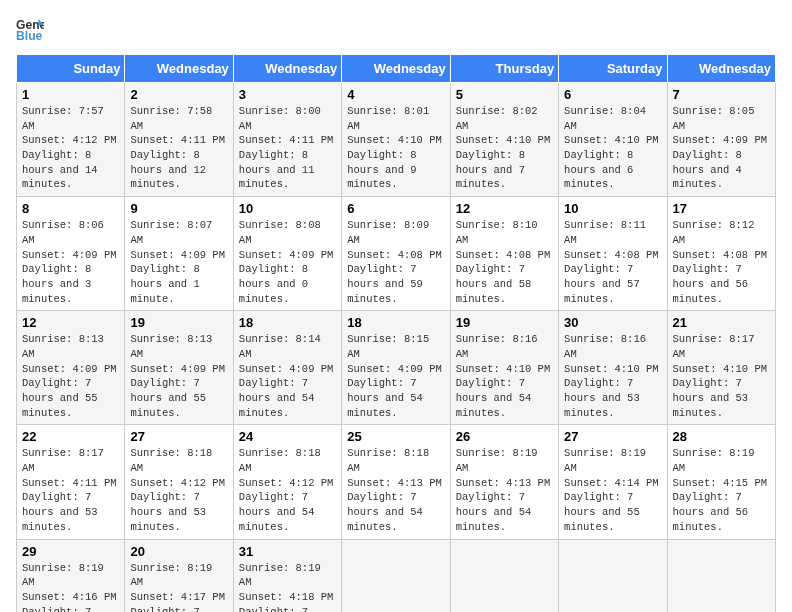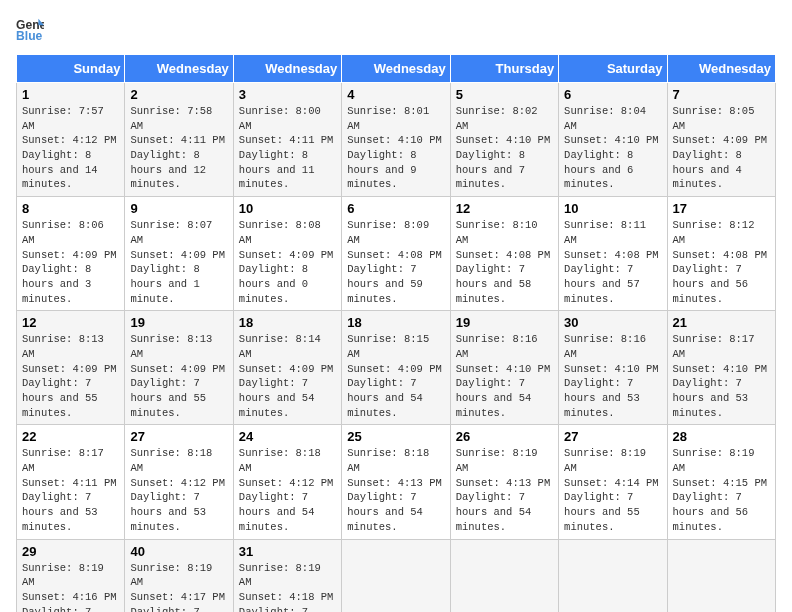--- a/index.html
+++ b/index.html
@@ -171,21 +171,21 @@
         <td><span class="day-num">26</span>
 <span class="day-info">Sunrise: 8:19 AM<br>Sunset: 4:13 PM<br>Daylight: 7 hours and 54 minutes.</span></td>
         <td><span class="day-num">27</span>
 <span class="day-info">Sunrise: 8:19 AM<br>Sunset: 4:14 PM<br>Daylight: 7 hours and 55 minutes.</span></td>
         <td><span class="day-num">28</span>
 <span class="day-info">Sunrise: 8:19 AM<br>Sunset: 4:15 PM<br>Daylight: 7 hours and 56 minutes.</span></td>
       </tr>
       <tr>
         <td><span class="day-num">29</span>
 <span class="day-info">Sunrise: 8:19 AM<br>Sunset: 4:16 PM<br>Daylight: 7 hours and 56 minutes.</span></td>
-        <td><span class="day-num">40</span>
+        <td><span class="day-num">20</span>
 <span class="day-info">Sunrise: 8:19 AM<br>Sunset: 4:17 PM<br>Daylight: 7 hours and 57 minutes.</span></td>
         <td><span class="day-num">31</span>
 <span class="day-info">Sunrise: 8:19 AM<br>Sunset: 4:18 PM<br>Daylight: 7 hours and 58 minutes.</span></td>
         <td class="empty"></td>
         <td class="empty"></td>
         <td class="empty"></td>
         <td class="empty"></td>
       </tr>
     </tbody>
 </table>

